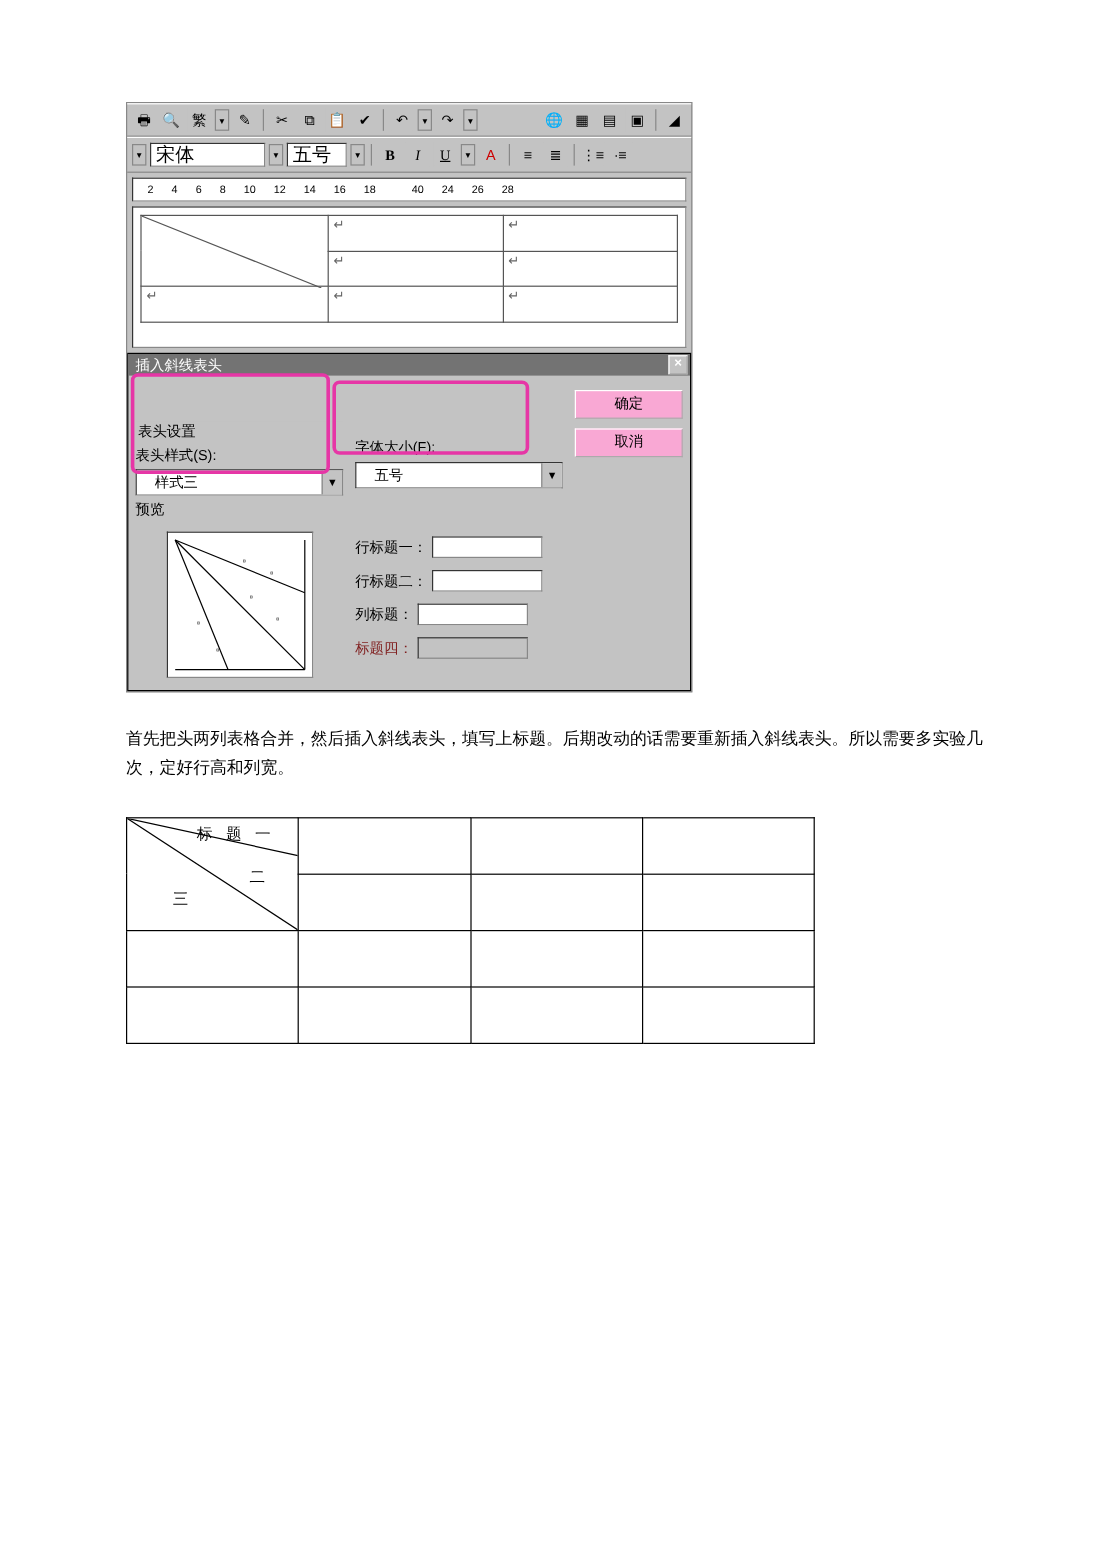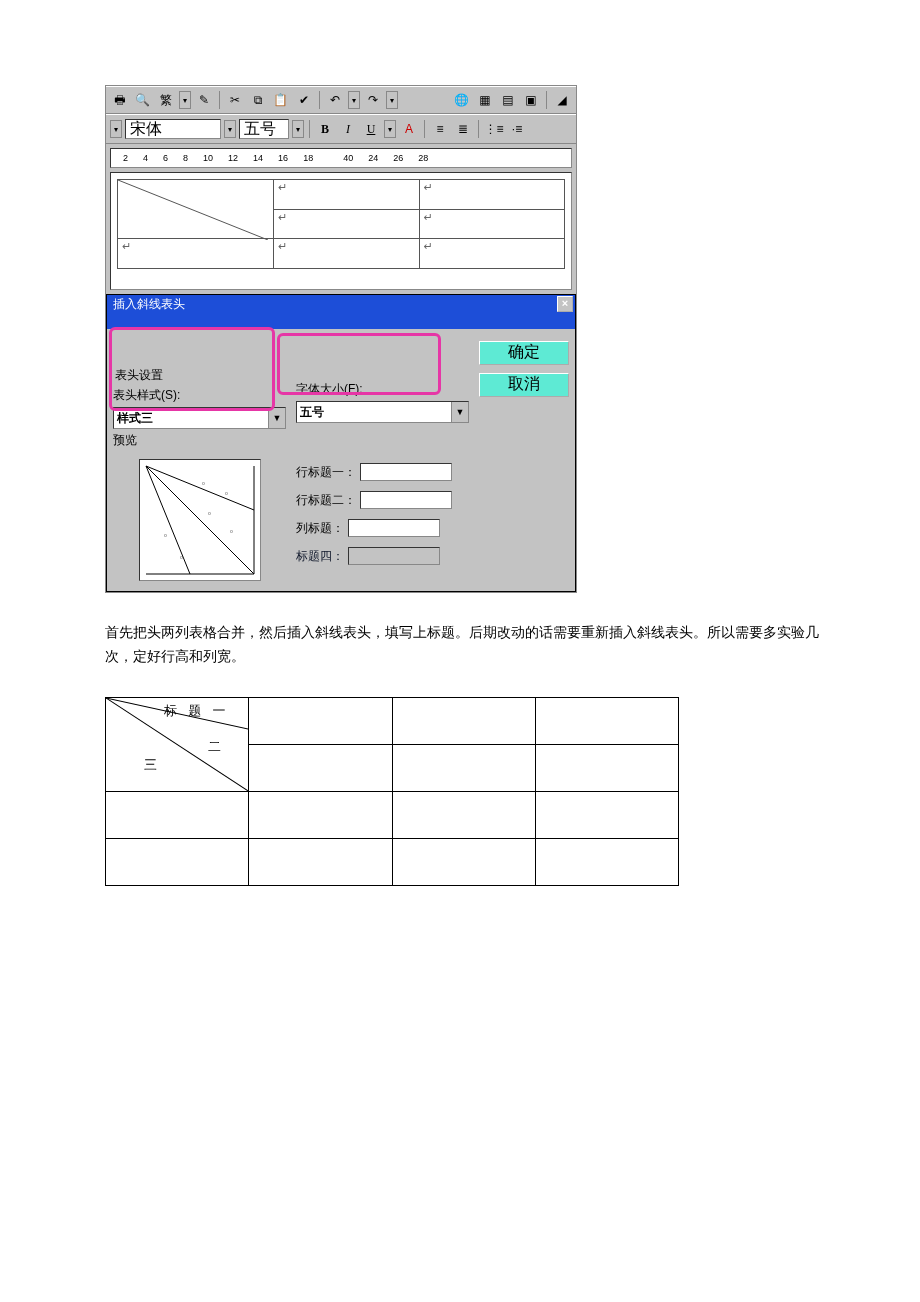--- a/index.html
+++ b/index.html
@@ -145,27 +145,27 @@
     top: 0;
   }
 
   
   .dialog {
     width: 468px;
     background: #c3c3c3;
     border: 1px solid #000;
   }
   .dlg-title {
-    background: #1d4ed8;
+    background: #737373;
     color: #fff;
     height: 18px;
     display: flex;
     align-items: center;
     justify-content: space-between;
-    padding: 0 2px 16px 6px;
+    padding: 0 2px 0 6px;
     font-size: 12px;
   }
   .close-x {
     width: 14px;
     height: 14px;
     background: #c3c3c3;
     border: 1px outset #fff;
     text-align: center;
     font-size: 11px;
     font-weight: bold;
@@ -195,37 +195,36 @@
     margin-top: 32px;
   }
   .combo {
     display: flex;
     height: 20px;
     border: 1px inset #888;
     background: #fff;
   }
   .combo .val {
     flex: 1;
-    padding: 2px 3px;
-    font-weight: bold;
+    padding: 2px 15px;
   }
   .combo .arrow {
     width: 16px;
     background: #c3c3c3;
     border-left: 1px solid #888;
     display: flex;
     align-items: center;
     justify-content: center;
     font-size: 9px;
   }
   .dlg-btn {
     height: 22px;
-    background: #5eead4;
+    background: #f9a8d4;
     border: 1px outset #fff;
-    font-size: 16px;
+    font-size: 12px;
     text-align: center;
     line-height: 20px;
   }
   .preview-area {
     grid-column: 1;
     grid-row: 2;
   }
   .preview-box {
     width: 120px;
     height: 120px;
@@ -248,21 +247,21 @@
     gap: 4px;
     font-size: 12px;
   }
   .lbl-row .txt { white-space: nowrap; }
   .lbl-row .inp {
     width: 90px;
     height: 16px;
     background: #fff;
     border: 1px inset #888;
   }
-  .lbl-row.disabled .txt { color: #0f172a; text-align: center; }
+  .lbl-row.disabled .txt { color: #7f1d1d; text-align: center; }
   .lbl-row.disabled .inp { background: #c3c3c3; }
   .dlg-body .highlight-ring.r1 {
     left: 2px;
     top: -2px;
     width: 160px;
     height: 78px;
   }
   .dlg-body .highlight-ring.r2 {
     left: 170px;
     top: 4px;

